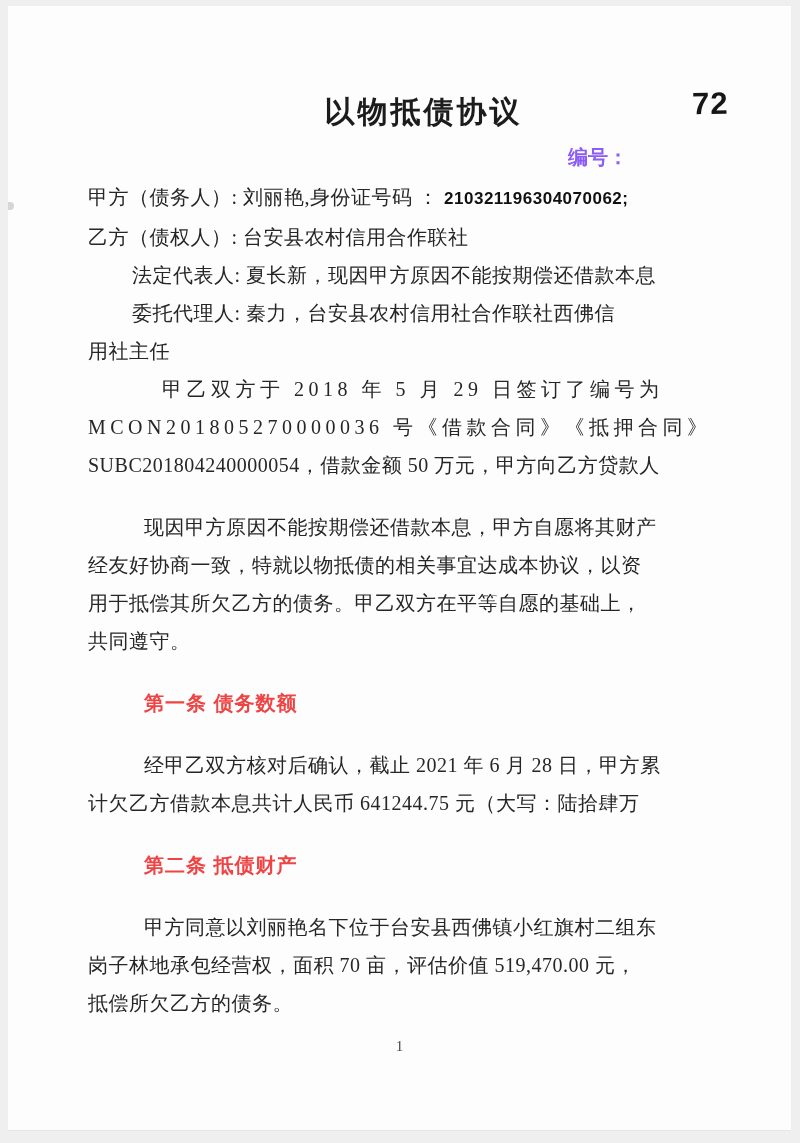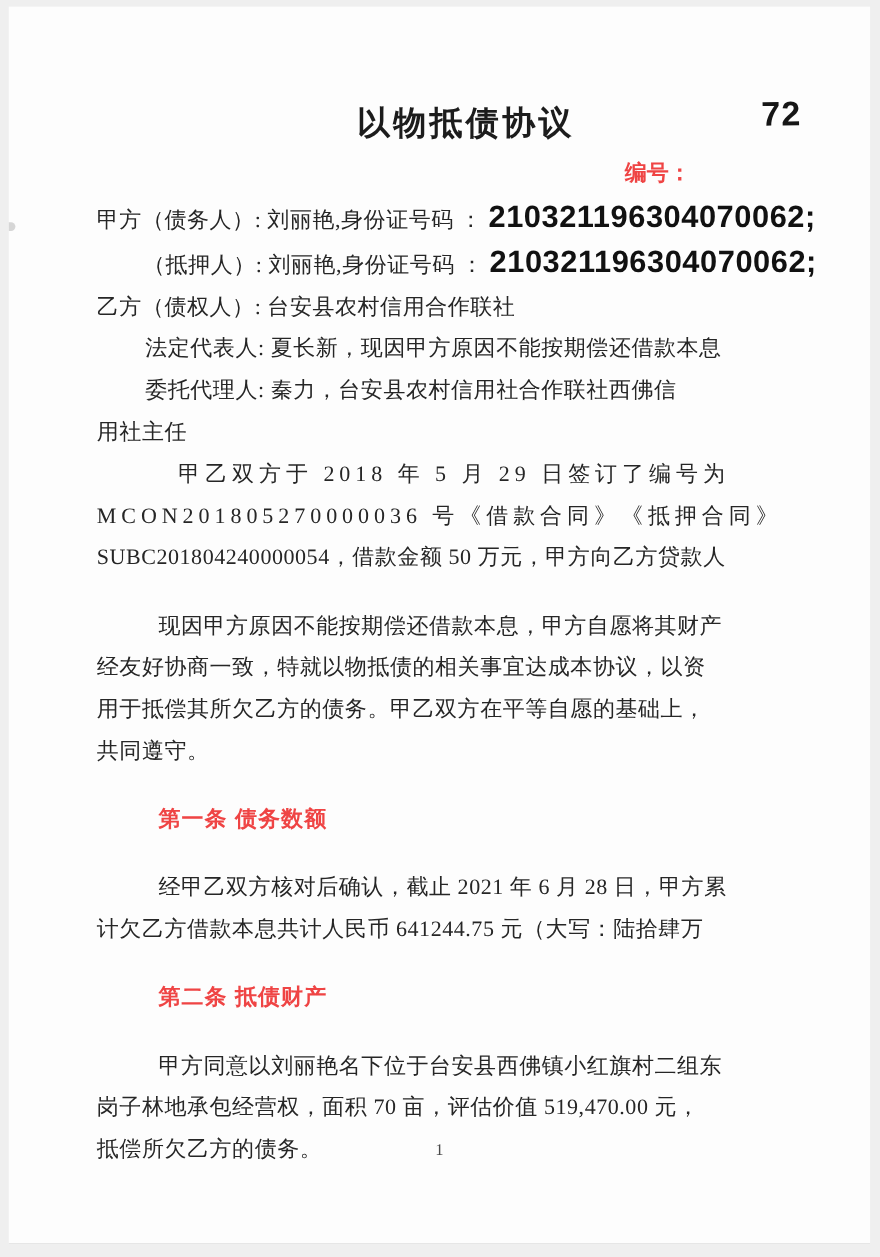--- a/index.html
+++ b/index.html
@@ -44,21 +44,21 @@
     color: #161616;
     font-family: "Liberation Sans", "DejaVu Sans", sans-serif;
     transform: rotate(-1deg);
     letter-spacing: 1px;
   }
   .number-label {
     position: absolute;
     left: 560px; top: 138px;
     font-size: 20px;
     font-weight: 700;
-    color: #ef4444;
+    color: #8b5cf6;
     font-family: Liberation Serif, serif;
   }
   .body-text {
     position: absolute;
     left: 80px; top: 172px;
     width: 636px;
     font-size: 20px;
     line-height: 38px;
     color: #262626;
     letter-spacing: 0.5px;
@@ -71,21 +71,21 @@
   .line.wide   { letter-spacing: 4.5px; }
   .line.heading {
     font-weight: 700;
     color: #ef4444;
     font-family: "Liberation Sans", "DejaVu Sans", sans-serif;
     letter-spacing: 1px;
   }
   .seg-num {
     font-family: "Liberation Sans", "DejaVu Sans", sans-serif;
     font-weight: 700;
-    font-size: 28px;
+    font-size: 17px;
     letter-spacing: 0.5px;
     color: #111;
   }
   .footer-page-number {
     position: absolute;
     left: 0; top: 1032px;
     width: 100%;
     text-align: center;
     font-size: 15px;
     color: #4a4a4a;
@@ -105,21 +105,20 @@
   <div class="sheet">
 
     <div class="doc-title">以物抵债协议</div>
 
     <div class="page-stamp">72</div>
 
     <div class="number-label">编号：</div>
 
     <div class="body-text">
         <div class="line flush"><span class="seg-cn">甲方（债务人）:  刘丽艳,身份证号码 ： </span><span class="seg-num">210321196304070062;</span></div>
-        <div class="line hang"><span class="seg-cn">（抵押人）: 刘丽艳,身份证号码 ： </span><span class="seg-num">210321196304070062;</span></div>
         <div class="line flush"><span class="seg-cn">乙方（债权人）: 台安县农村信用合作联社</span></div>
         <div class="line role"><span class="seg-cn">法定代表人: 夏长新，现因甲方原因不能按期偿还借款本息</span></div>
         <div class="line role"><span class="seg-cn">委托代理人: 秦力，台安县农村信用社合作联社西佛信</span></div>
         <div class="line flush"><span class="seg-cn">用社主任</span></div>
         <div class="line para7 wide"><span class="seg-cn">甲乙双方于 2018 年 5 月 29 日签订了编号为</span></div>
         <div class="line flush wide"><span class="seg-cn">MCON201805270000036 号《借款合同》《抵押合同》</span></div>
         <div class="line flush"><span class="seg-cn">SUBC201804240000054，借款金额 50 万元，甲方向乙方贷款人</span></div>
         <div class="line para"><span class="seg-cn">现因甲方原因不能按期偿还借款本息，甲方自愿将其财产</span></div>
         <div class="line flush"><span class="seg-cn">经友好协商一致，特就以物抵债的相关事宜达成本协议，以资</span></div>
         <div class="line flush"><span class="seg-cn">用于抵偿其所欠乙方的债务。甲乙双方在平等自愿的基础上，</span></div>

